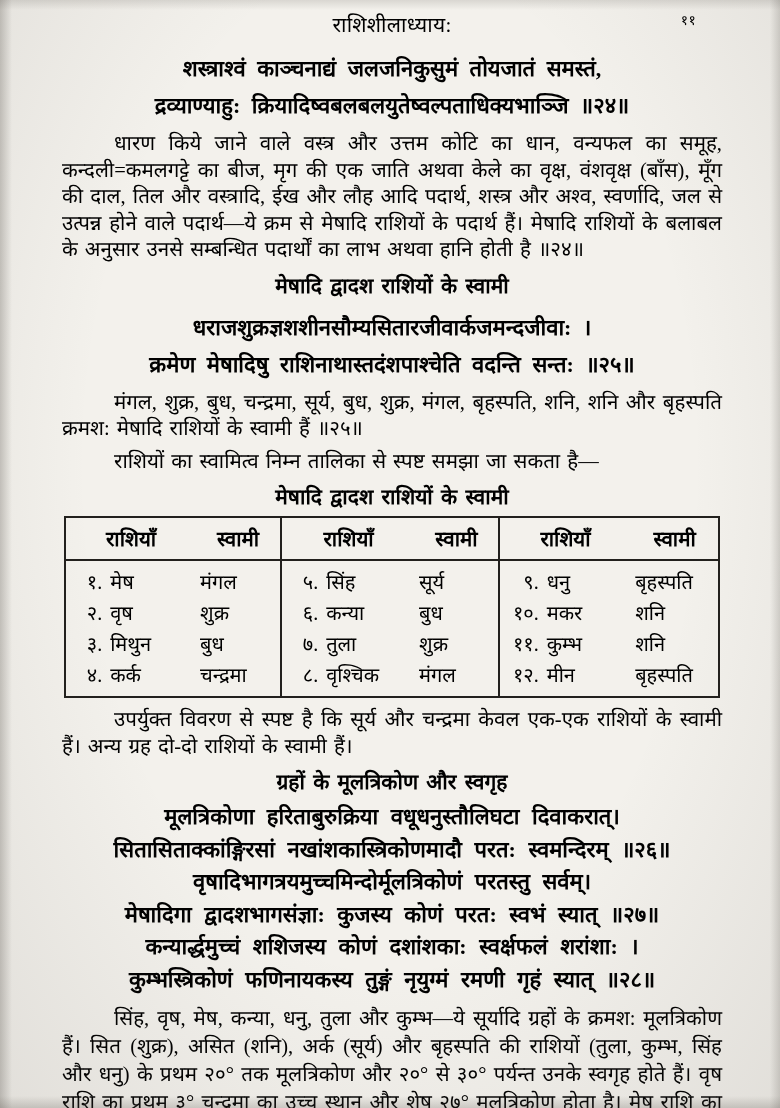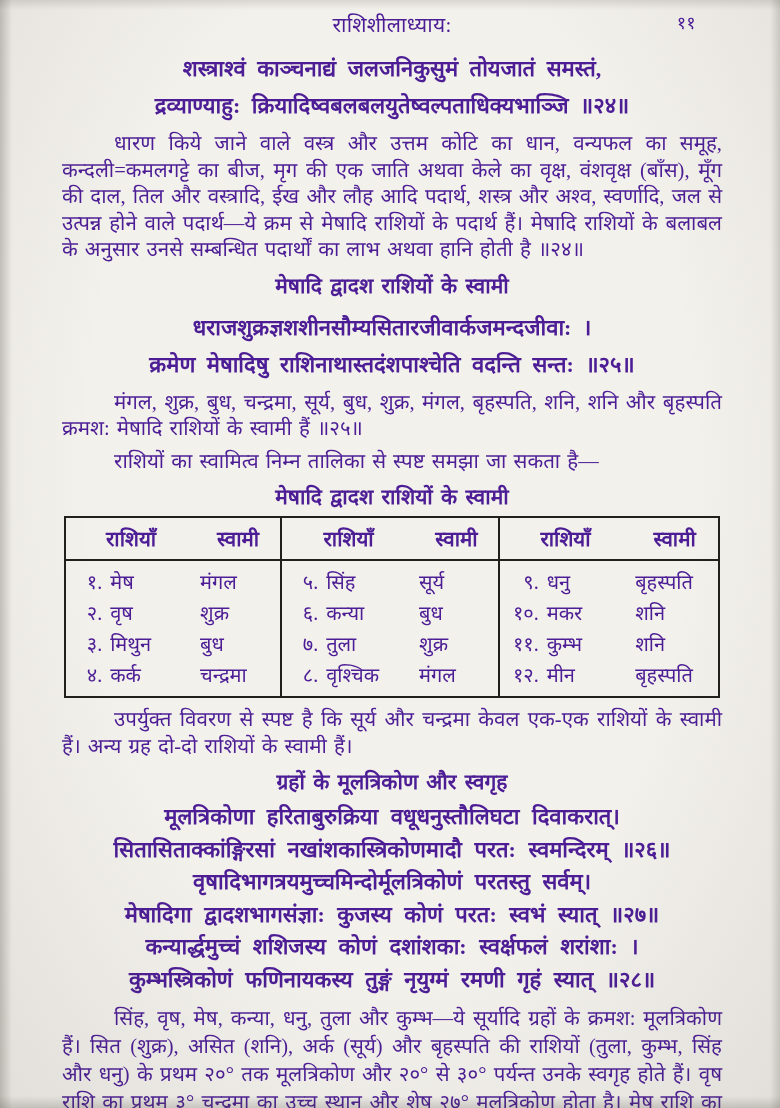--- a/index.html
+++ b/index.html
@@ -6,21 +6,21 @@
   body {
     width: 780px; height: 1108px;
     background: #c9c6c0;
     font-family: "Liberation Serif", "DejaVu Serif", serif;
     overflow: hidden;
   }
   .page {
     position: relative;
     width: 780px; height: 1108px;
     background: #f3f1ec;
-    color: #4c1d95;
+    color: #000000;
     box-sizing: border-box;
     padding: 10px 58px 0 62px;
     overflow: hidden;
   }
   
   .page::before {
     content: "";
     position: absolute; inset: 0;
     pointer-events: none;
     background:
@@ -34,21 +34,21 @@
   .page-header {
     position: relative;
     height: 30px;
     text-align: center;
     font-size: 21px;
     letter-spacing: .3px;
   }
   .page-number {
     position: absolute;
     right: 26px; top: 0;
-    font-size: 18px;
+    font-size: 14px;
   }
 
   .verse {
     text-align: center;
     font-weight: bold;
     font-size: 22px;
     line-height: 37px;
     word-spacing: 6px;
     margin: 10px 0 4px 0;
   }

